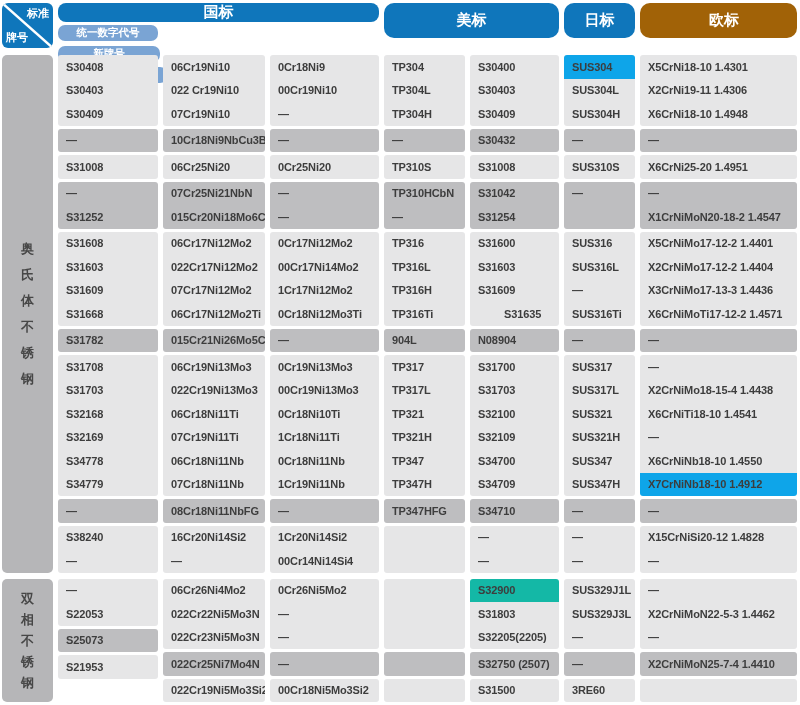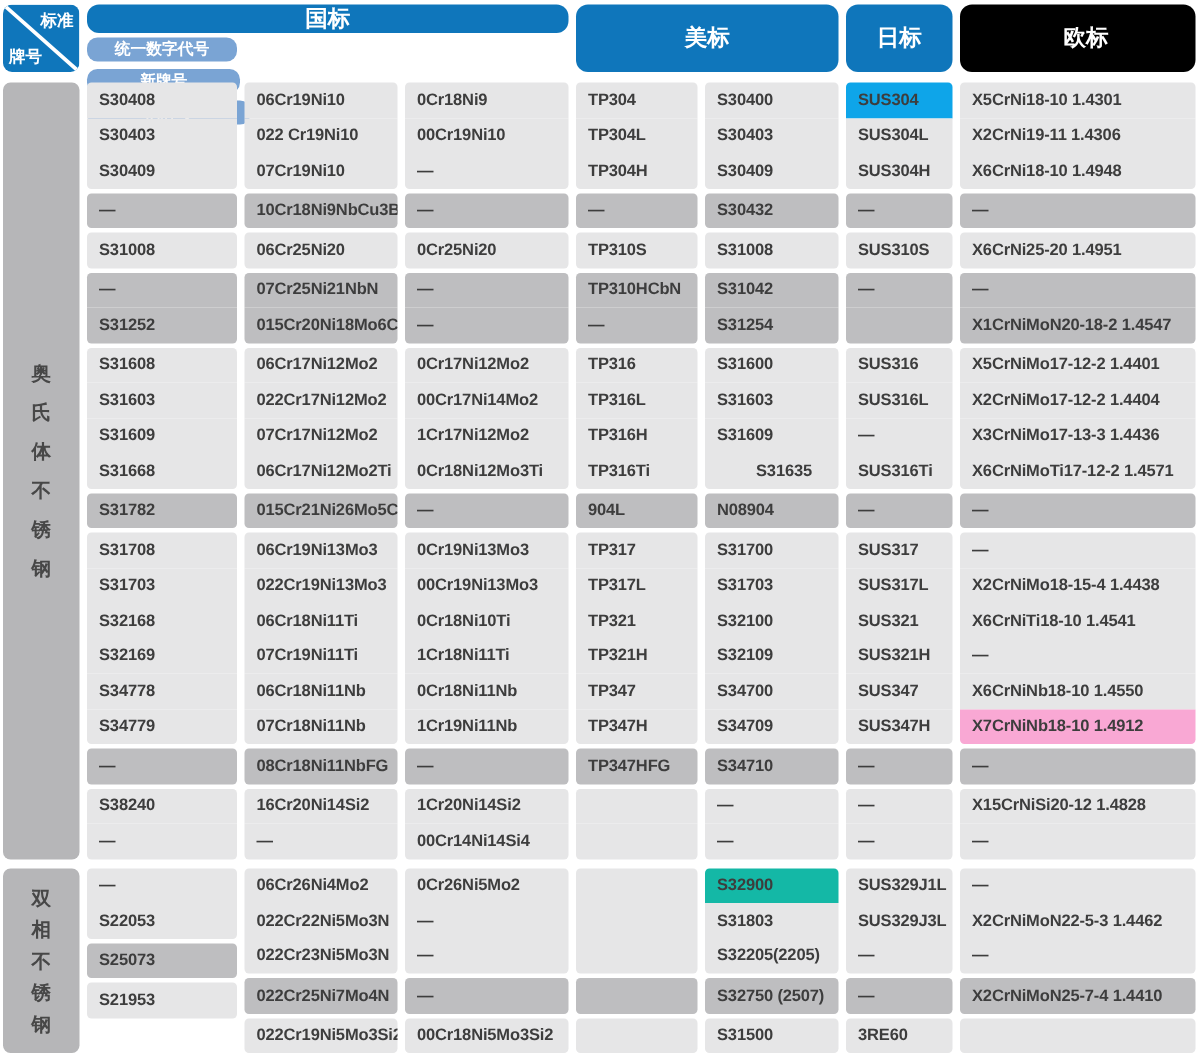--- a/index.html
+++ b/index.html
@@ -9,21 +9,21 @@
 
   
   .header-row { display:flex; gap:5px; height:45px; margin-bottom:7px; }
   .corner { position:relative; width:51px; height:45px; border-radius:6px; overflow:hidden; }
   .corner svg { position:absolute; inset:0; }
   .corner .c-top { position:absolute; top:3px; right:4px; color:#fff; font-size:11px; font-weight:bold; }
   .corner .c-bot { position:absolute; bottom:3px; left:4px; color:#fff; font-size:11px; font-weight:bold; }
 
   .hdr { color:#fff; font-weight:bold; font-size:15px; display:flex;
          align-items:center; justify-content:center; border-radius:8px; }
-  .tall { height:45px; }
+  .tall { height:35px;border-radius:10px; }
   .gb-group { width:321px; display:flex; flex-direction:column; }
   .gb-main { height:26px; border-radius:8px; }
   .gb-subs { display:flex; gap:5px; margin-top:3px;flex-direction:column; }
   .sub { height:16px; border-radius:7px; color:#fff; font-weight:bold; font-size:10.5px;
          display:flex; align-items:center; justify-content:center; }
   .w-c0{width:100px;} .w-c1{width:102px;} .w-c2{width:109px;} .w-c3{width:81px;}
   .w-c4{width:89px;} .w-c5{width:71px;} .w-c6{width:157px;}
   .w-us{width:175px;} .w-jp{width:71px;} .w-eu{width:157px;}
 
   
@@ -63,21 +63,21 @@
       <div class="hdr gb-main js-blue" style="background: rgb(15, 118, 187);">国标</div>
       <div class="gb-subs">
         <div class="sub w-c0 js-subblue" style="background: rgb(122, 164, 212);">统一数字代号</div>
         <div class="sub w-c1 js-subblue" style="background: rgb(122, 164, 212);">新牌号</div>
         <div class="sub w-c2 js-subblue" style="background: rgb(122, 164, 212);">旧牌号</div>
       </div>
     </div>
 
     <div class="hdr tall w-us js-blue" style="background: rgb(15, 118, 187);">美标</div>
     <div class="hdr tall w-jp js-blue" style="background: rgb(15, 118, 187);">日标</div>
-    <div class="hdr tall w-eu js-blue" style="background: #000000; padding-left: 11px;">欧标</div>
+    <div class="hdr tall w-eu js-blue" style="background: #a16207; padding-left: 11px;">欧标</div>
   </div>
 
   <div id="sections">
       <div class="section">
         <div class="label-card sec-a" style="background: rgb(182, 182, 184);">
           <div class="vchar">奥</div>
           <div class="vchar">氏</div>
           <div class="vchar">体</div>
           <div class="vchar">不</div>
           <div class="vchar">锈</div>
@@ -232,21 +232,21 @@
           <div class="cell gap rt" style="background: rgb(230, 230, 231); color: rgb(61, 61, 61);">X5CrNiMo17-12-2 1.4401</div>
           <div class="cell" style="background: rgb(230, 230, 231); color: rgb(61, 61, 61);">X2CrNiMo17-12-2 1.4404</div>
           <div class="cell" style="background: rgb(230, 230, 231); color: rgb(61, 61, 61);">X3CrNiMo17-13-3 1.4436</div>
           <div class="cell rb" style="background: rgb(230, 230, 231); color: rgb(61, 61, 61);">X6CrNiMoTi17-12-2 1.4571</div>
           <div class="cell gap rt rb" style="background: rgb(190, 190, 192); color: rgb(61, 61, 61);">—</div>
           <div class="cell gap rt" style="background: rgb(230, 230, 231); color: rgb(61, 61, 61);">—</div>
           <div class="cell" style="background: rgb(230, 230, 231); color: rgb(61, 61, 61);">X2CrNiMo18-15-4 1.4438</div>
           <div class="cell" style="background: rgb(230, 230, 231); color: rgb(61, 61, 61);">X6CrNiTi18-10 1.4541</div>
           <div class="cell" style="background: rgb(230, 230, 231); color: rgb(61, 61, 61);">—</div>
           <div class="cell" style="background: rgb(230, 230, 231); color: rgb(61, 61, 61);">X6CrNiNb18-10 1.4550</div>
-          <div class="cell rb" style="background: #f9a8d4; color: rgb(61, 61, 61);">X7CrNiNb18-10 1.4912</div>
+          <div class="cell rb" style="background: #0ea5e9; color: rgb(61, 61, 61);">X7CrNiNb18-10 1.4912</div>
           <div class="cell gap rt rb" style="background: rgb(190, 190, 192); color: rgb(61, 61, 61);">—</div>
           <div class="cell gap rt" style="background: rgb(230, 230, 231); color: rgb(61, 61, 61);">X15CrNiSi20-12 1.4828</div>
           <div class="cell rb" style="background: rgb(230, 230, 231); color: rgb(61, 61, 61);">—</div>
         </div>
       </div>
       <div class="section">
         <div class="label-card sec-b" style="background: rgb(182, 182, 184);">
           <div class="vchar">双</div>
           <div class="vchar">相</div>
           <div class="vchar">不</div>

